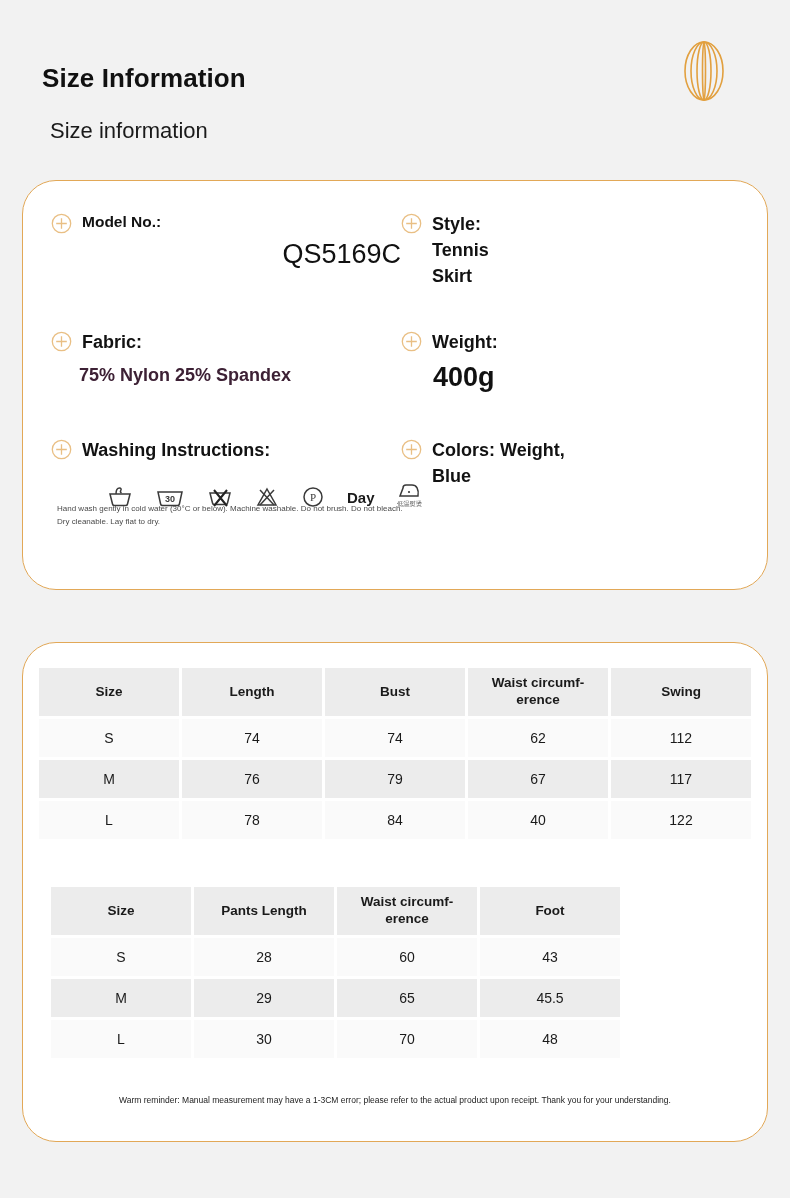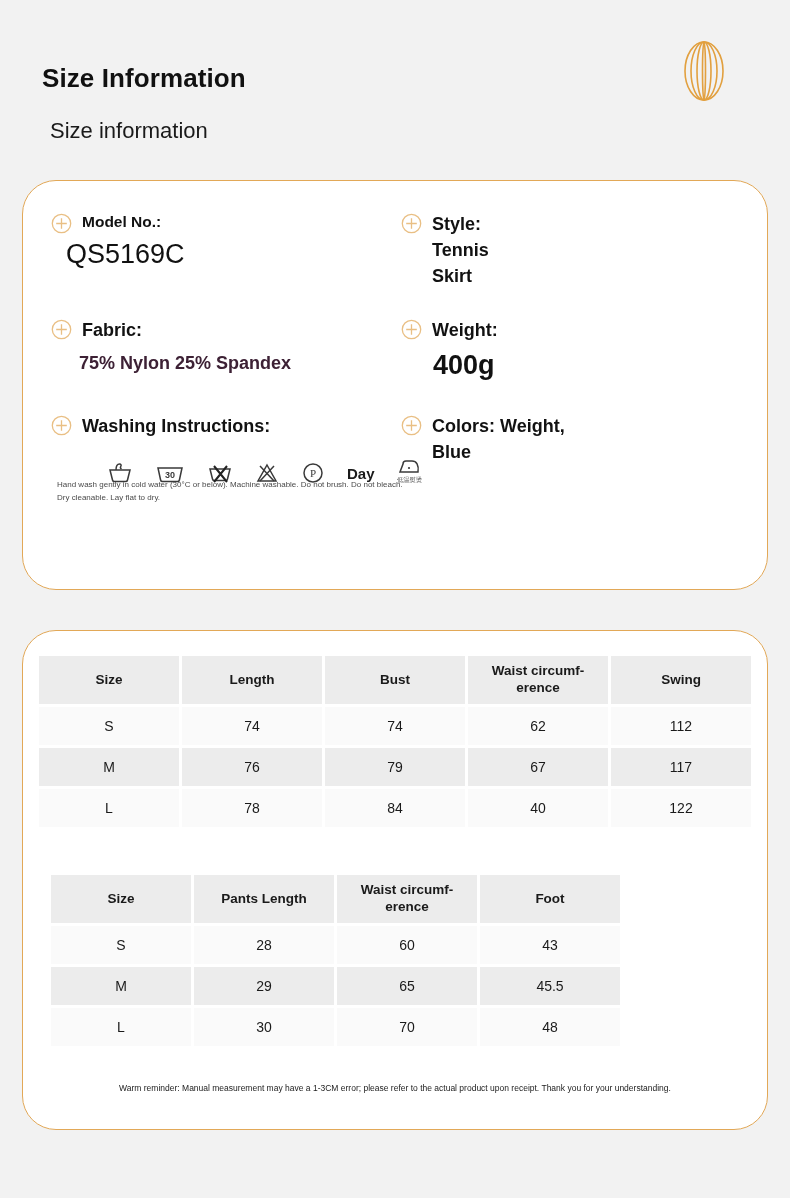--- a/index.html
+++ b/index.html
@@ -54,31 +54,31 @@
     border: 1.6px solid #e2a857;
     border-radius: 34px;
     box-sizing: border-box;
   }
   .card-info {
     margin: 48px 22px 0 22px;
     height: 410px;
     padding: 26px 28px 0 28px;
   }
   .card-tables {
-    margin: 40px 22px 0 22px;
+    margin: 52px 22px 0 22px;
     height: 500px;
     padding: 22px 0 0 0;
   }
 
   
   .info-grid {
     display: grid;
     grid-template-columns: 350px 1fr;
     grid-template-rows: auto auto auto;
-    row-gap: 0;
+    row-gap: 12px;
   }
   .info-block { padding-top: 4px; }
   .info-block.r2 { padding-top: 28px; }
   .info-block.r3 { padding-top: 32px; }
 
   .label-row {
     display: flex;
     align-items: flex-start;
     gap: 10px;
   }
@@ -94,22 +94,23 @@
     color: #121212;
     line-height: 1.45;
   }
   .label-text.big {
     font-size: 18px;
   }
   .value-big {
     font-size: 27px;
     font-weight: 400;
     color: #111;
-    margin: 6px 0 0 15px;
+    margin: 6px 0 0 40px;
     line-height: 1.1;
+    text-align: right;
   }
   .value-mid {
     font-size: 18px;
     font-weight: 600;
     color: #3d2135;
     margin: 10px 0 0 28px;
     line-height: 1.2;
   }
   .value-weight {
     font-size: 27px;

